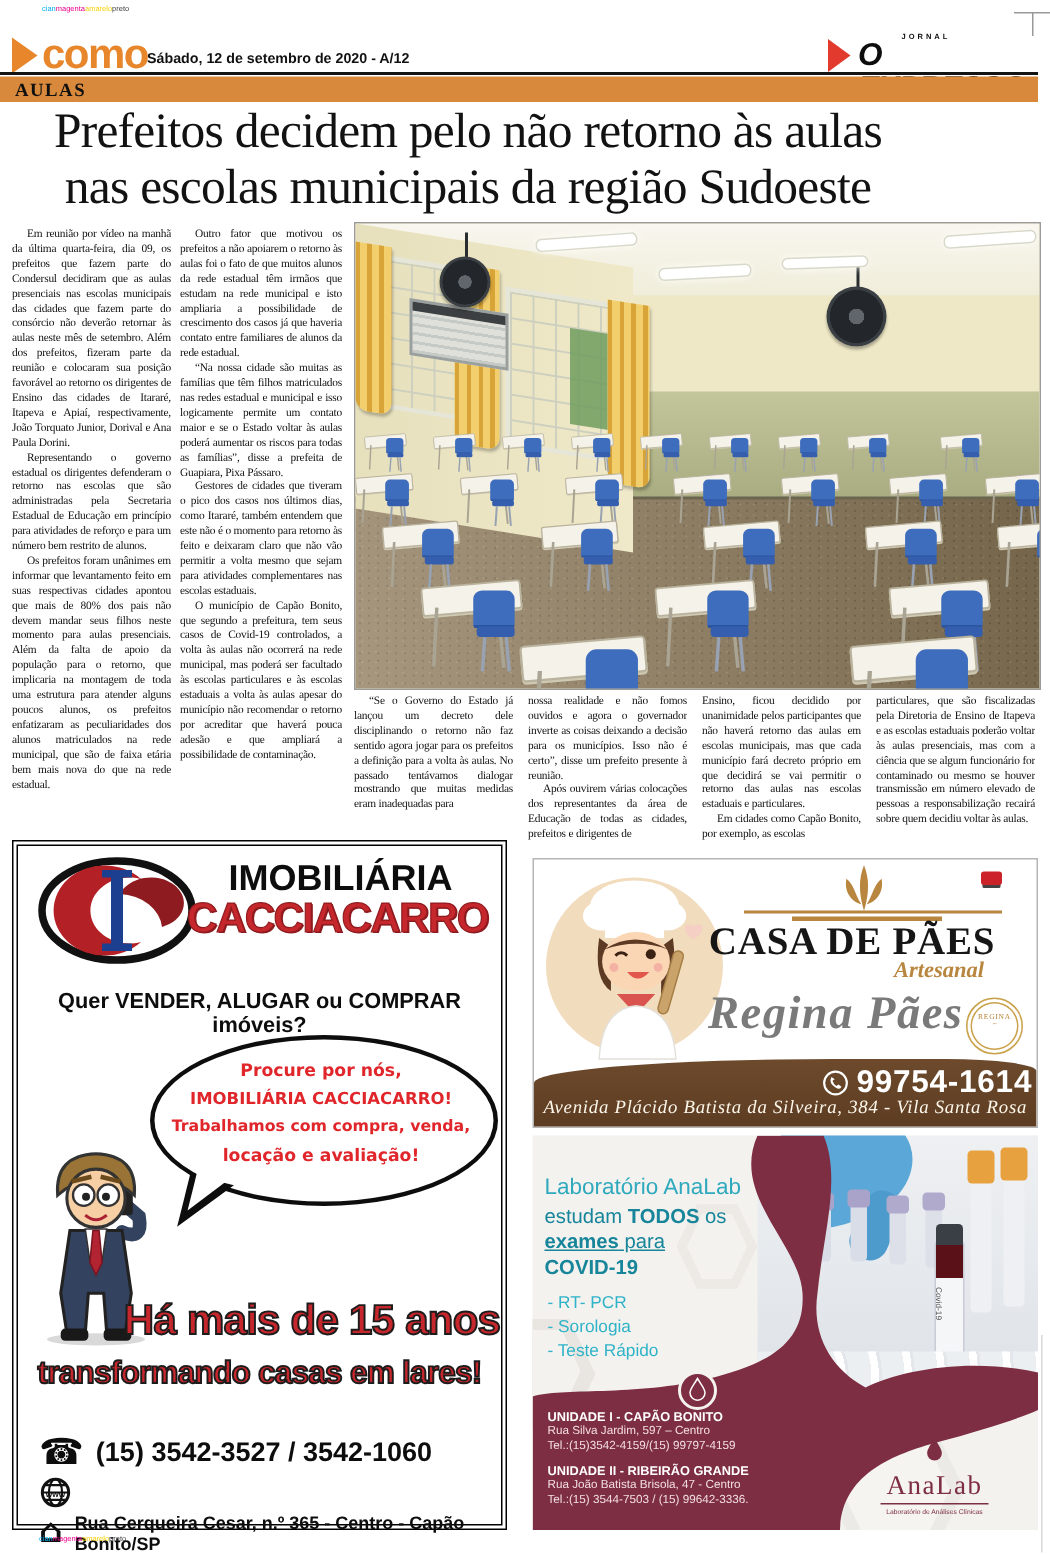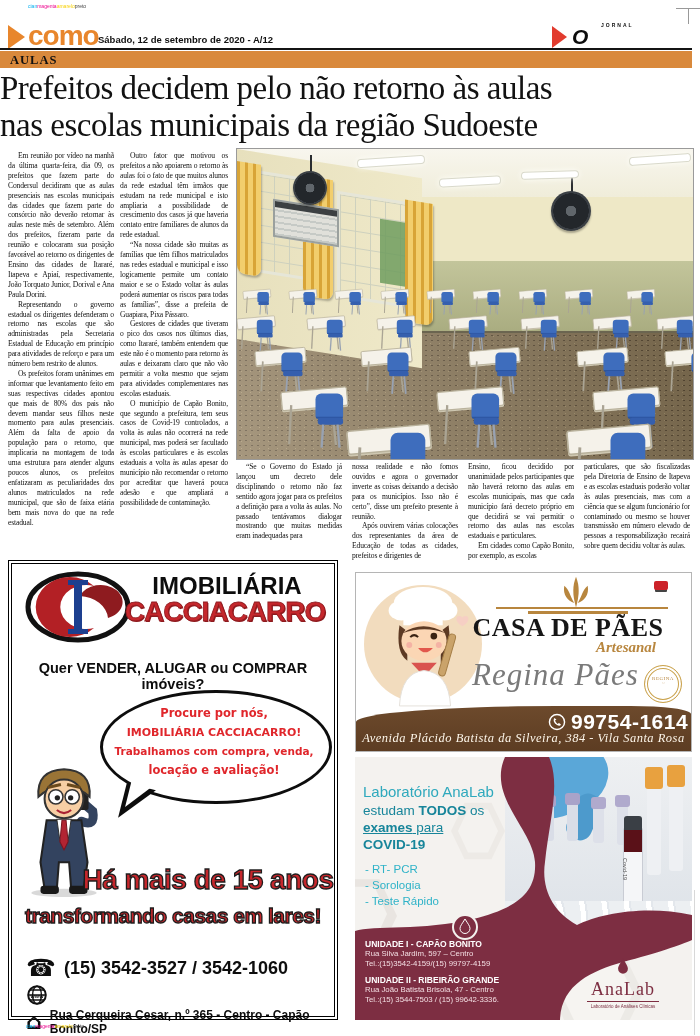--- a/index.html
+++ b/index.html
@@ -18,21 +18,21 @@
   .flag-tri.red{border-left:15px solid #e23b2e;border-top-width:11px;border-bottom-width:11px;}
   .section-word{font-family:"Liberation Sans",sans-serif;font-weight:bold;font-size:28px;color:#e8862c;line-height:26px;letter-spacing:-1px;}
   .date-line{font-family:"Liberation Sans",sans-serif;font-weight:bold;font-size:9.5px;color:#111;}
   .paper-name{font-family:"Liberation Sans",sans-serif;font-weight:bold;font-style:italic;font-size:21px;letter-spacing:-0.5px;color:#0d0d0d;line-height:22px;}
   .paper-small{font-family:"Liberation Sans",sans-serif;font-weight:bold;font-size:5px;letter-spacing:2px;color:#0d0d0d;}
   .black-rule{background:#141414;}
   .kicker-bar{background:#d9893c;}
   .kicker-text{font-family:"Liberation Serif",serif;font-weight:bold;font-size:12.5px;letter-spacing:1px;color:#101010;line-height:17px;}
 
   
-  .headline{font-family:"Liberation Serif",serif;font-size:33px;line-height:37px;color:#121212;letter-spacing:-0.5px;width:624px;}
+  .headline{font-family:"Liberation Serif",serif;font-size:33px;line-height:37px;text-align:center;color:#121212;letter-spacing:-0.5px;width:624px;}
 
   
   .col{font-size:7.6px;line-height:9.9px;text-align:justify;letter-spacing:-0.15px;overflow:hidden;
        -webkit-hyphens:auto;hyphens:auto;}
   .col p{margin:0;text-indent:10px;}
   .col p.noind{text-indent:0;}
 
   
   .photo{width:456px;height:310px;border:1px solid #9a9a9a;overflow:hidden;background:#efe9c9;}
   .ceiling{left:0;top:0;width:456px;height:48px;background:linear-gradient(#f8f6ee,#f0edda);}
@@ -80,21 +80,21 @@
   .slogan{font-family:"Liberation Sans",sans-serif;font-weight:bold;color:#c5272c;text-align:center;
           -webkit-text-stroke:1.3px #1c1c1c;letter-spacing:-0.5px;}
   .contact{font-family:"Liberation Sans",sans-serif;font-weight:bold;color:#0d0d0d;display:flex;align-items:center;gap:8px;}
   .glyph-icon{font-family:"DejaVu Sans",sans-serif;}
 
   
   .ad-casa{left:355px;top:572px;width:337px;height:180px;border:1px solid #b5b5b5;background:#fff;box-sizing:border-box;overflow:hidden;}
   .casa-circle{border-radius:50%;background:#f2dcbe;}
   .casa-name{font-family:"Liberation Serif",serif;font-weight:bold;font-size:26px;letter-spacing:0.5px;color:#161616;}
   .casa-art{font-family:"Liberation Serif",serif;font-style:italic;font-weight:bold;font-size:15px;color:#b8863e;}
-  .casa-script{font-family:"Liberation Serif",serif;font-style:italic;font-weight:normal;font-size:31px;color:#7a7a7a;letter-spacing:1px;}
+  .casa-script{font-family:"Liberation Serif",serif;font-style:italic;font-weight:bold;font-size:31px;color:#7a7a7a;letter-spacing:1px;}
   .gold-line{background:#b8863e;}
   .casa-band{background:linear-gradient(#6d4a2c,#5c3c22);border-radius:60% 18% 0 0/16px 8px 0 0;}
   .casa-phone{font-family:"Liberation Sans",sans-serif;font-weight:bold;font-size:21px;color:#fff;letter-spacing:0.5px;}
   .casa-addr{font-family:"Liberation Serif",serif;font-style:italic;font-size:12.5px;color:#fdf6ea;letter-spacing:0.5px;}
   .seal{border-radius:50%;border:1px solid #caa24c;background:#fff;box-shadow:inset 0 0 0 2px #fff,inset 0 0 0 3px #caa24c;
         font-family:"Liberation Serif",serif;color:#b8863e;text-align:center;}
 
   
   .ad-ana{left:355px;top:757px;width:337px;height:263px;background:#f4f2ef;overflow:hidden;}
   .hex{position:absolute;clip-path:polygon(25% 3%,75% 3%,100% 50%,75% 97%,25% 97%,0 50%);}
@@ -135,21 +135,21 @@
   <div class="abs headline" style="left:0;top:107px;">nas escolas municipais da região Sudoeste</div>
 
   <div class="abs col" style="left:8px;top:151px;width:106px;height:396px;">
     <p class="ind">Em reunião por vídeo na manhã da última quarta-feira, dia 09, os prefeitos que fazem parte do Condersul decidiram que as aulas presenciais nas escolas municipais das cidades que fazem parte do consórcio não deverão retornar às aulas neste mês de setembro. Além dos prefeitos, fizeram parte da reunião e colocaram sua posição favorável ao retorno os dirigentes de Ensino das cidades de Itararé, Itapeva e Apiaí, respectivamente, João Torquato Junior, Dorival e Ana Paula Dorini.</p>
     <p class="ind">Representando o governo estadual os dirigentes defenderam o retorno nas escolas que são administradas pela Secretaria Estadual de Educação em princípio para atividades de reforço e para um número bem restrito de alunos.</p>
     <p class="ind">Os prefeitos foram unânimes em informar que levantamento feito em suas respectivas cidades apontou que mais de 80% dos pais não devem mandar seus filhos neste momento para aulas presenciais. Além da falta de apoio da população para o retorno, que implicaria na montagem de toda uma estrutura para atender alguns poucos alunos, os prefeitos enfatizaram as peculiaridades dos alunos matriculados na rede municipal, que são de faixa etária bem mais nova do que na rede estadual.</p>
   </div>
   <div class="abs col" style="left:120px;top:151px;width:108px;height:396px;">
     <p class="ind">Outro fator que motivou os prefeitos a não apoiarem o retorno às aulas foi o fato de que muitos alunos da rede estadual têm irmãos que estudam na rede municipal e isto ampliaria a possibilidade de crescimento dos casos já que haveria contato entre familiares de alunos da rede estadual.</p>
     <p class="ind">“Na nossa cidade são muitas as famílias que têm filhos matriculados nas redes estadual e municipal e isso logicamente permite um contato maior e se o Estado voltar às aulas poderá aumentar os riscos para todas as famílias”, disse a prefeita de Guapiara, Pixa Pássaro.</p>
-    <p class="ind">Gestores de cidades que tiveram o pico dos casos nos últimos dias, como Itararé, também entendem que este não é o momento para retorno às aulas e deixaram claro que não vão permitir a volta mesmo que sejam para atividades complementares nas escolas estaduais.</p>
+    <p class="ind">Gestores de cidades que tiveram o pico dos casos nos últimos dias, como Itararé, também entendem que este não é o momento para retorno às feito e deixaram claro que não vão permitir a volta mesmo que sejam para atividades complementares nas escolas estaduais.</p>
     <p class="ind">O município de Capão Bonito, que segundo a prefeitura, tem seus casos de Covid-19 controlados, a volta às aulas não ocorrerá na rede municipal, mas poderá ser facultado às escolas particulares e às escolas estaduais a volta às aulas apesar do município não recomendar o retorno por acreditar que haverá pouca adesão e que ampliará a possibilidade de contaminação.</p>
   </div>
 
   <div class="abs photo" style="left:236px;top:148px;">
     <div class="abs ceiling"></div>
     <div class="abs backwall"></div>
     <div class="abs greenband"></div>
     <div class="abs baseboard"></div>
     <div class="abs floor"></div>
     <div class="abs floor-sheen"></div>

